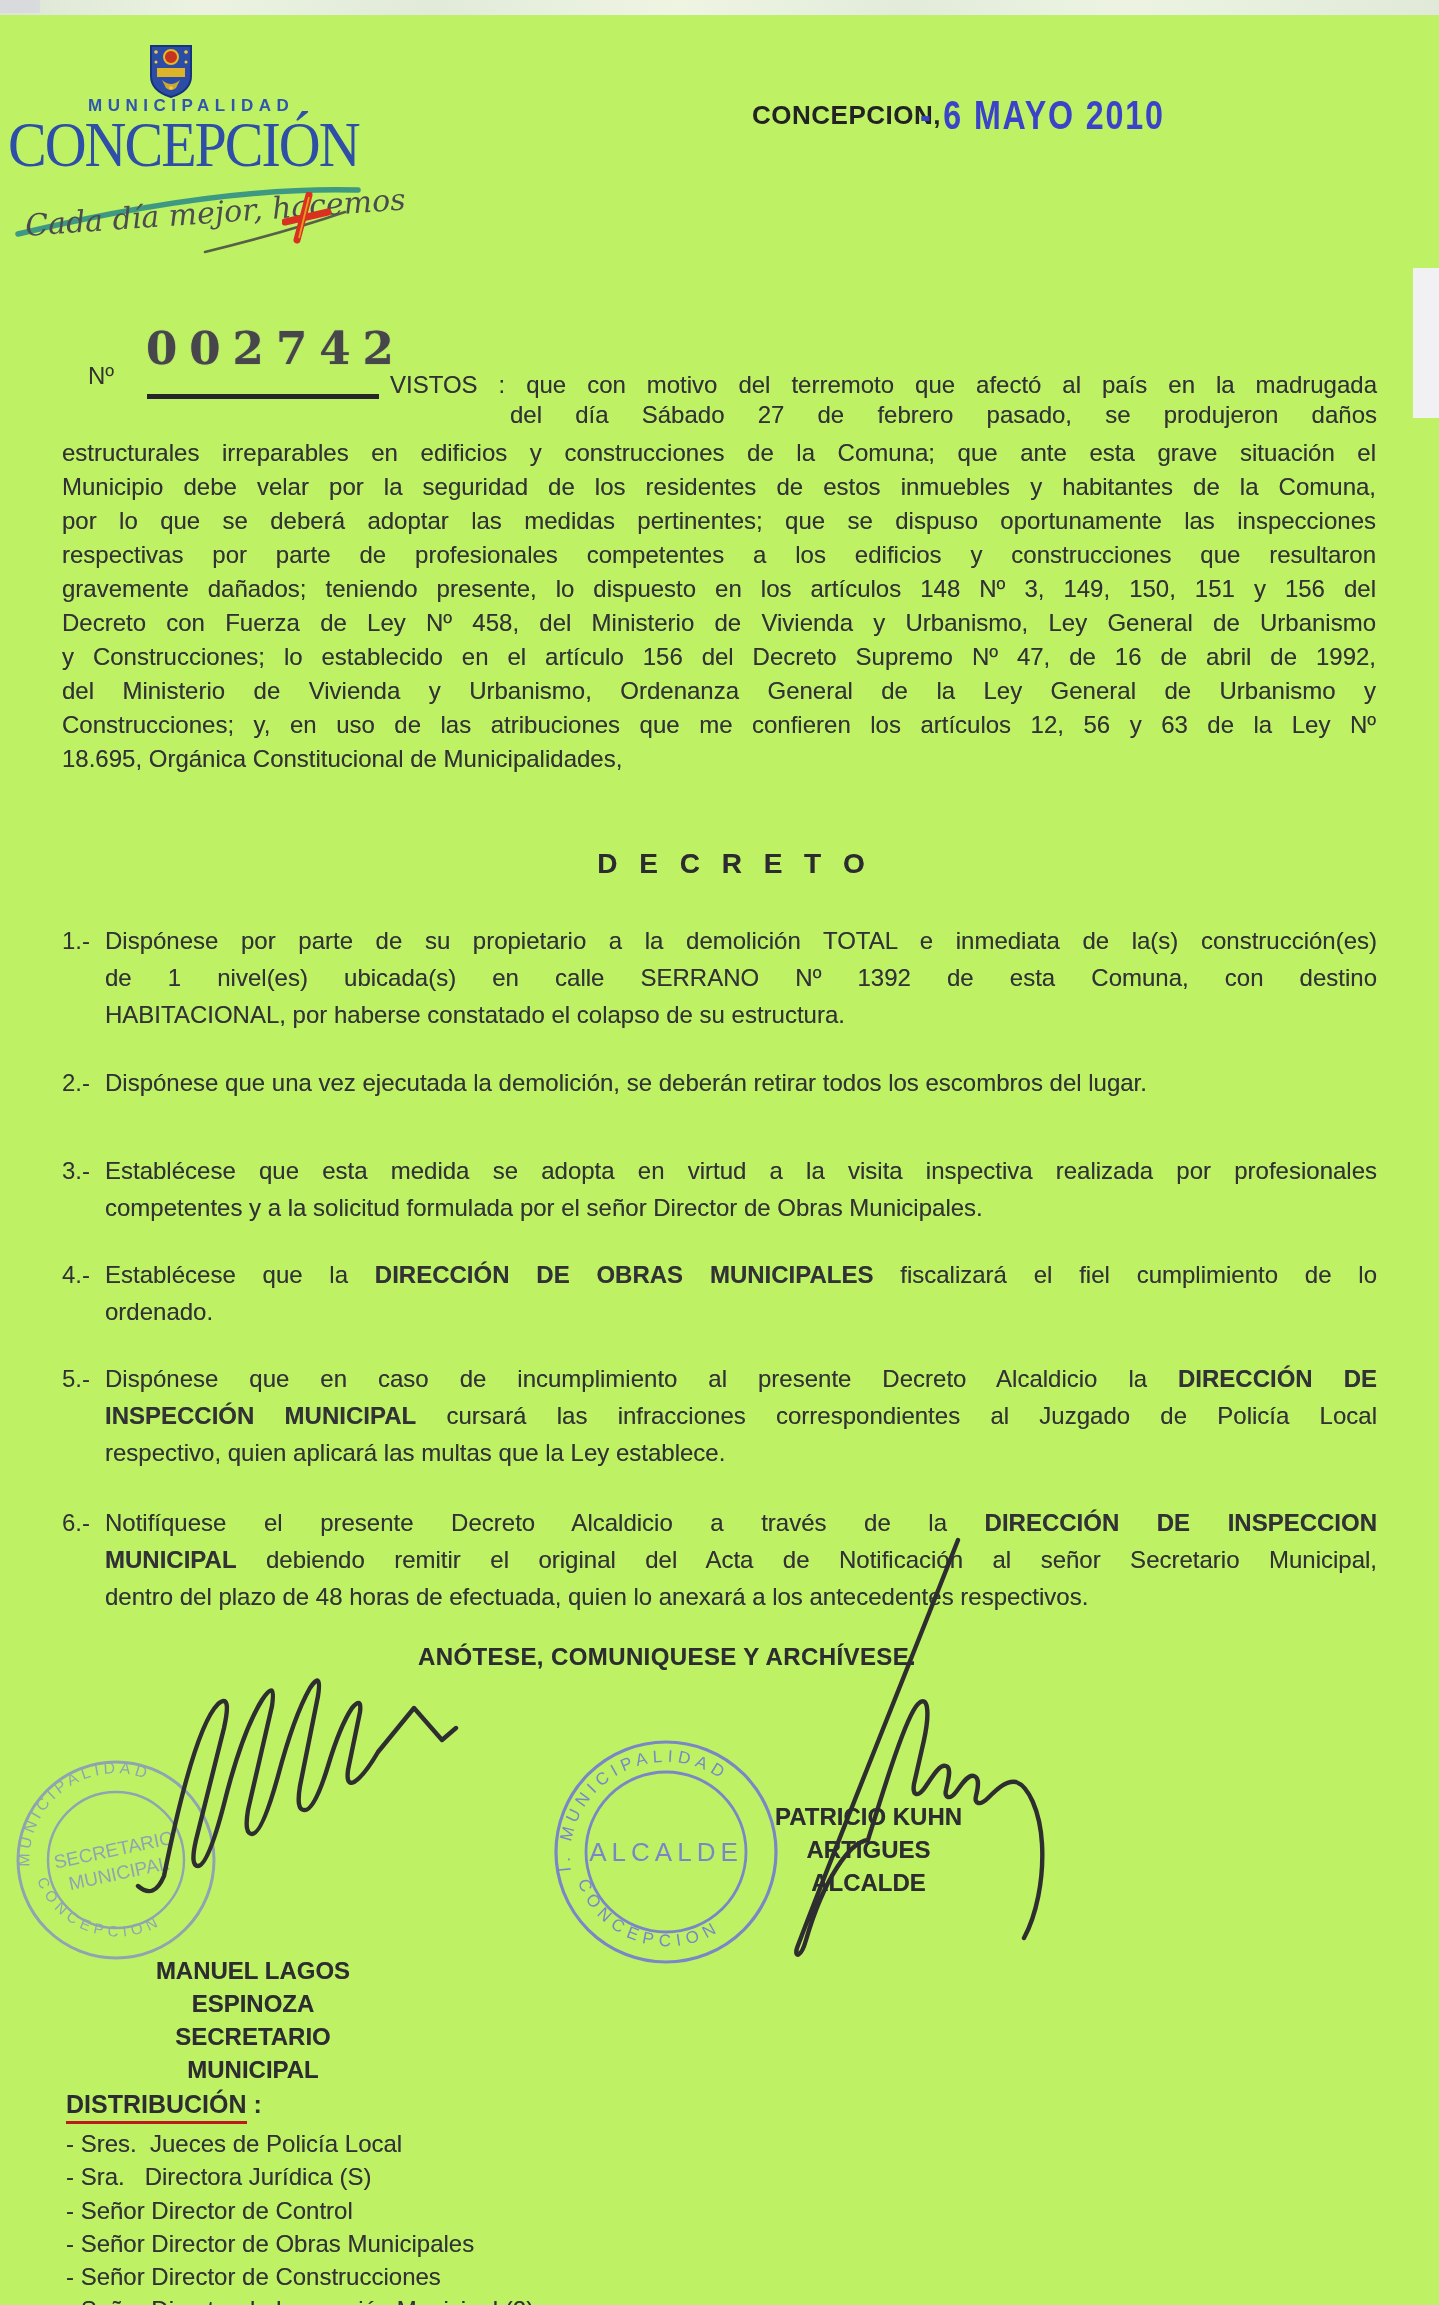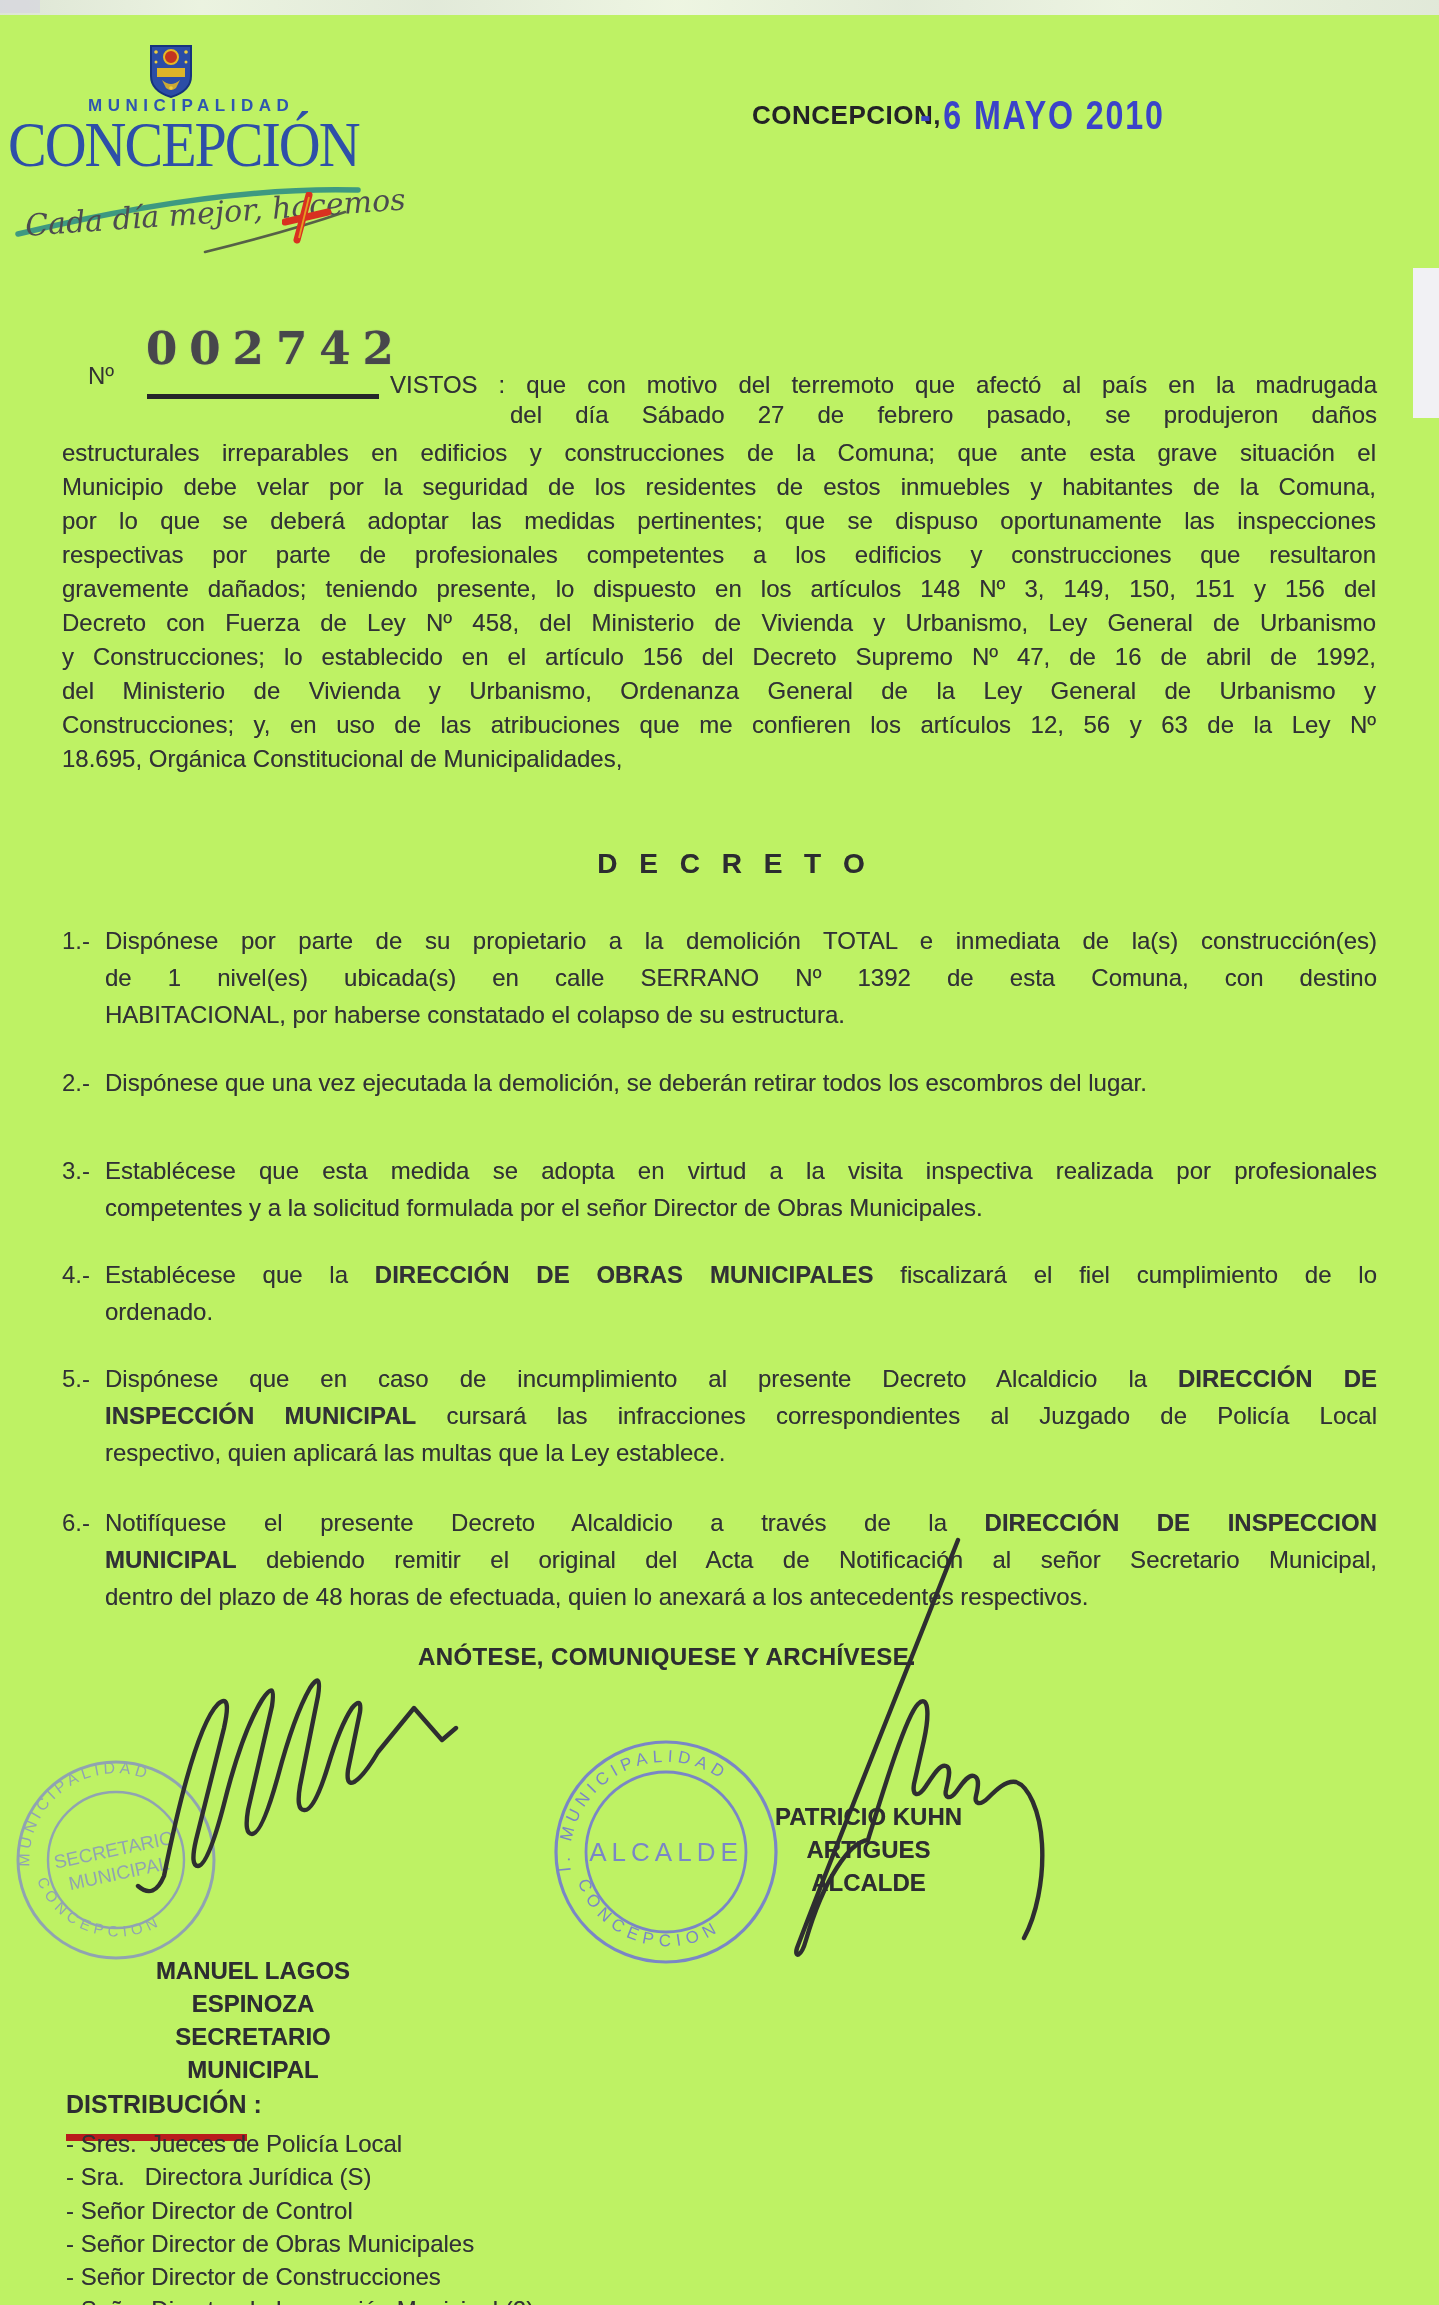--- a/index.html
+++ b/index.html
@@ -87,21 +87,21 @@
   
   .sig-svg{position:absolute;left:0;top:1500px;width:1200px;height:520px;}
   .name-block{position:absolute;text-align:center;font-weight:bold;color:#2d2d31;font-size:24px;line-height:33px;text-shadow:0 0 .4px rgba(40,40,45,.4);}
   #sec-name{left:108px;top:1954px;width:290px;}
   #mayor-name{left:726px;top:1800px;width:285px;}
   .stamp-svg{position:absolute;}
   #stamp-sec{left:10px;top:1748px;opacity:.68;}
   #stamp-mayor{left:548px;top:1734px;opacity:.85;}
   
   .dist-title{position:absolute;left:66px;top:2090px;font-size:25px;font-weight:bold;color:#2d2d31;white-space:pre;}
-  .dist-title .u{border-bottom:7px solid #b91c1c;padding-bottom:16px;}
+  .dist-title .u{border-bottom:3px solid #b91c1c;padding-bottom:3px;}
   .dist-item{position:absolute;left:66px;font-size:24px;color:#313136;white-space:pre;text-shadow:0 0 .4px rgba(40,40,45,.4);text-align:right;}
 </style>
 </head>
 <body>
 
 <div id="page">
 
   <div class="scan-topbar"></div>
   <div class="scan-corner"></div>
   <div class="scan-right"></div>

